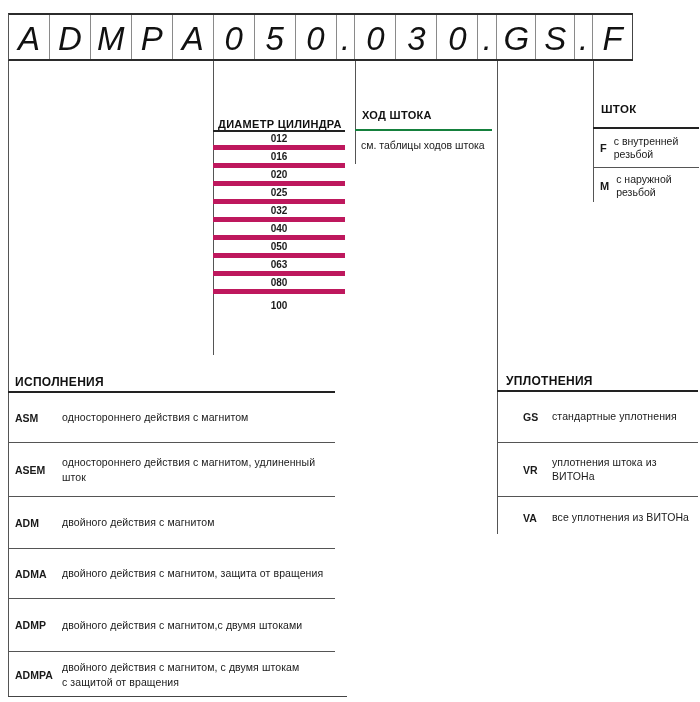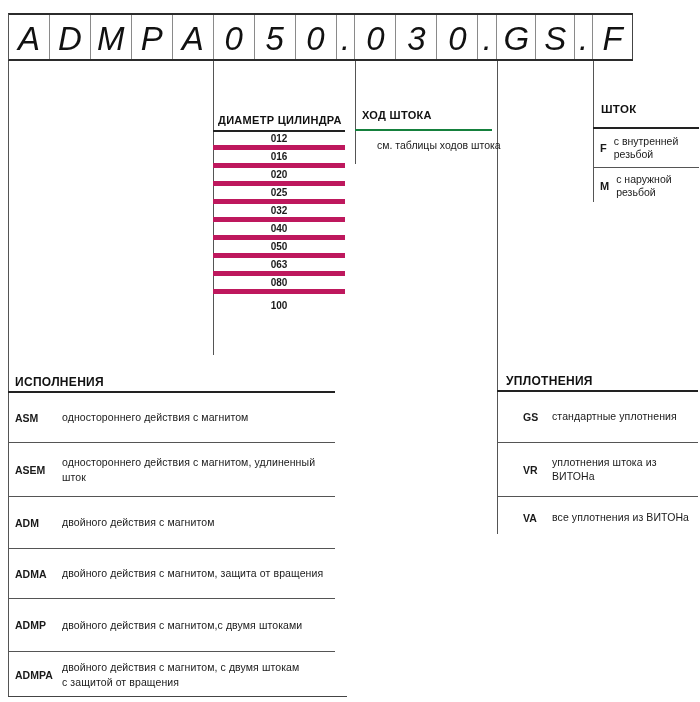--- a/index.html
+++ b/index.html
@@ -26,37 +26,37 @@
   
   .vline { position:absolute; width:1px; background:#555; }
 
   
   .sec-title { font-weight:bold; font-size:12px; letter-spacing:0.3px; color:#111; }
   .hline { position:absolute; height:1px; background:#444; }
 
   
   .diam { position:absolute; left:213px; top:109px; width:132px; box-sizing:border-box; }
   .diam-head {
-    height:23px; display:flex; align-items:center; padding-left:5px;
+    height:23px; display:flex; align-items:flex-end; padding-left:5px;
     border-bottom:2px solid #222; box-sizing:border-box;
   }
   .diam-head .sec-title { font-size:11px; }
   .diam-row {
     height:18px; display:flex; align-items:center; justify-content:center;
     font-weight:bold; font-size:10px; border-bottom:5px solid #be185d; box-sizing:border-box;
   }
   .diam-row.last { border-bottom:none; height:22px; }
 
   
   .stroke { position:absolute; left:355px; top:105px; width:137px; box-sizing:border-box; }
   .stroke-head {
     height:26px; display:flex; align-items:flex-end; padding:0 0 8px 7px;
     border-bottom:2px solid #15803d; box-sizing:border-box;
   }
-  .stroke-note { padding:8px 0 0 22px; font-size:10.5px; white-space:nowrap; }
+  .stroke-note { padding:8px 0 0 6px; font-size:10.5px; white-space:nowrap; }
 
   
   .rod { position:absolute; left:593px; top:103px; width:106px; box-sizing:border-box; }
   .rod-head {
     height:26px; display:flex; align-items:flex-start; padding:0 0 4px 8px;
     border-bottom:2px solid #222; box-sizing:border-box;
   }
   .rod-item {
     display:flex; align-items:center; box-sizing:border-box;
     padding-left:7px; border-bottom:1px solid #555;

